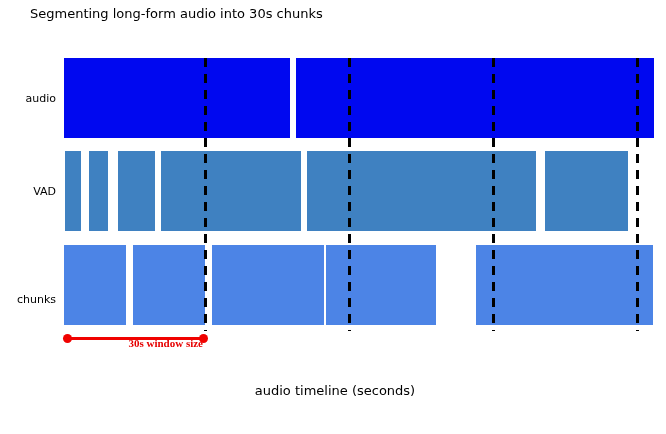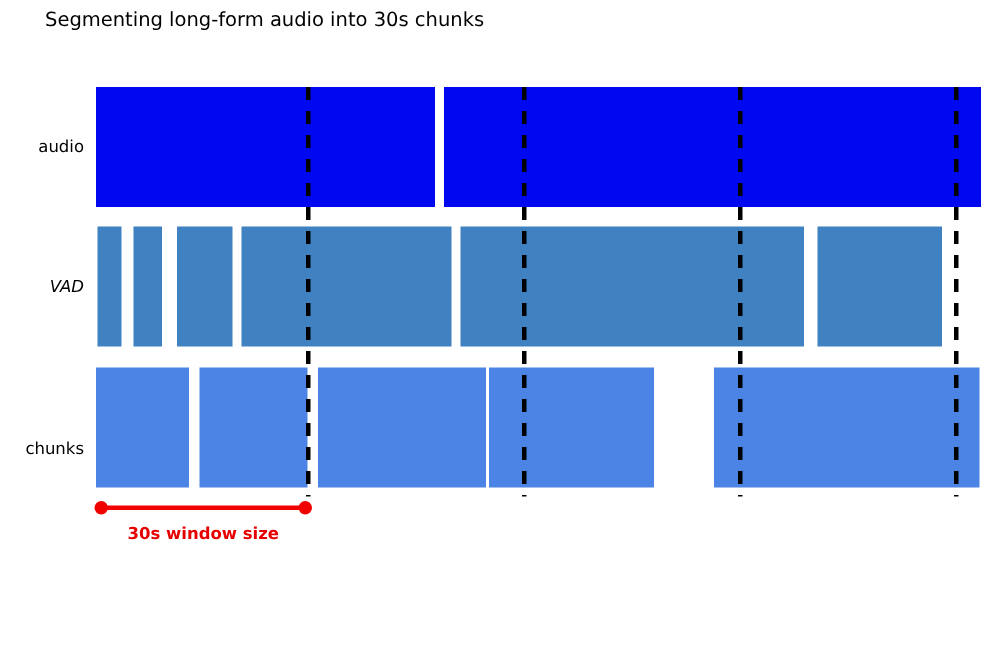--- a/index.html
+++ b/index.html
@@ -16,39 +16,39 @@
     transform:translateY(-50%);padding-right:2px;
   }
   .bar{position:absolute;height:80px;}
   .dash-line{
     position:absolute;width:3px;top:58px;height:273px;
     background-image:repeating-linear-gradient(to bottom,#000 0px,#000 9px,transparent 9px,transparent 16px);
   }
   .arrow-line{position:absolute;height:3px;top:337px;background:#f00200;}
   .arrow-dot{position:absolute;width:9px;height:9px;border-radius:50%;background:#f00200;top:334px;}
   .annotation-label{
-    position:absolute;left:68px;width:135px;top:349px;text-align:center;
-    font-size:11px;font-weight:bold;color:#e60000;white-space:nowrap;
+    position:absolute;left:68px;width:135px;top:337px;text-align:right;
+    font-size:11px;font-weight:bold;color:#e60000;white-space:nowrap;font-family:Liberation Serif, serif;
   }
   .x-label{
     position:absolute;left:225px;width:220px;top:383px;text-align:center;
     font-size:13px;color:#000;white-space:nowrap;
   }
 </style>
 </head>
 <body>
 
 <div id="canvas">
   <div class="title">Segmenting long-form audio into 30s chunks</div>
 
   <div id="plot-layer">
       <div class="row-label" style="top: 98px;">audio</div>
       <div class="bar" style="left: 63.586px; width: 226.07px; top: 58px; height: 80px; background: rgb(0, 8, 240);"></div>
       <div class="bar" style="left: 295.909px; width: 358.345px; top: 58px; height: 80px; background: rgb(0, 8, 240);"></div>
-      <div class="row-label" style="top: 191px; font-style: italic;">VAD</div>
+      <div class="row-label" style="top: 191px;">VAD</div>
       <div class="bar" style="left: 64.548px; width: 16.354px; top: 151px; height: 80px; background: rgb(63, 129, 193);"></div>
       <div class="bar" style="left: 88.598px; width: 19.24px; top: 151px; height: 80px; background: rgb(63, 129, 193);"></div>
       <div class="bar" style="left: 117.939px; width: 37.037px; top: 151px; height: 80px; background: rgb(63, 129, 193);"></div>
       <div class="bar" style="left: 161.229px; width: 139.971px; top: 151px; height: 80px; background: rgb(63, 129, 193);"></div>
       <div class="bar" style="left: 306.972px; width: 228.956px; top: 151px; height: 80px; background: rgb(63, 129, 193);"></div>
       <div class="bar" style="left: 545.067px; width: 82.732px; top: 151px; height: 80px; background: rgb(63, 129, 193);"></div>
       <div class="row-label" style="top: 299px;">chunks</div>
       <div class="bar" style="left: 63.586px; width: 62.53px; top: 245px; height: 80px; background: rgb(76, 132, 230);"></div>
       <div class="bar" style="left: 132.85px; width: 72.631px; top: 245px; height: 80px; background: rgb(76, 132, 230);"></div>
       <div class="bar" style="left: 212.215px; width: 111.592px; top: 245px; height: 80px; background: rgb(76, 132, 230);"></div>
@@ -58,13 +58,14 @@
       <div class="dash-line" style="left: 347.8px;"></div>
       <div class="dash-line" style="left: 492.1px;"></div>
       <div class="dash-line" style="left: 636.4px;"></div>
       <div class="arrow-line" style="left: 67.915px; width: 135.161px;"></div>
       <div class="arrow-dot" style="left: 63.415px;"></div>
       <div class="arrow-dot" style="left: 198.576px;"></div>
     </div>
 
   <div class="annotation-label">30s window size</div>
 
+  <div class="x-label">audio timeline (seconds)</div>
 </div>
 
 </body></html>

